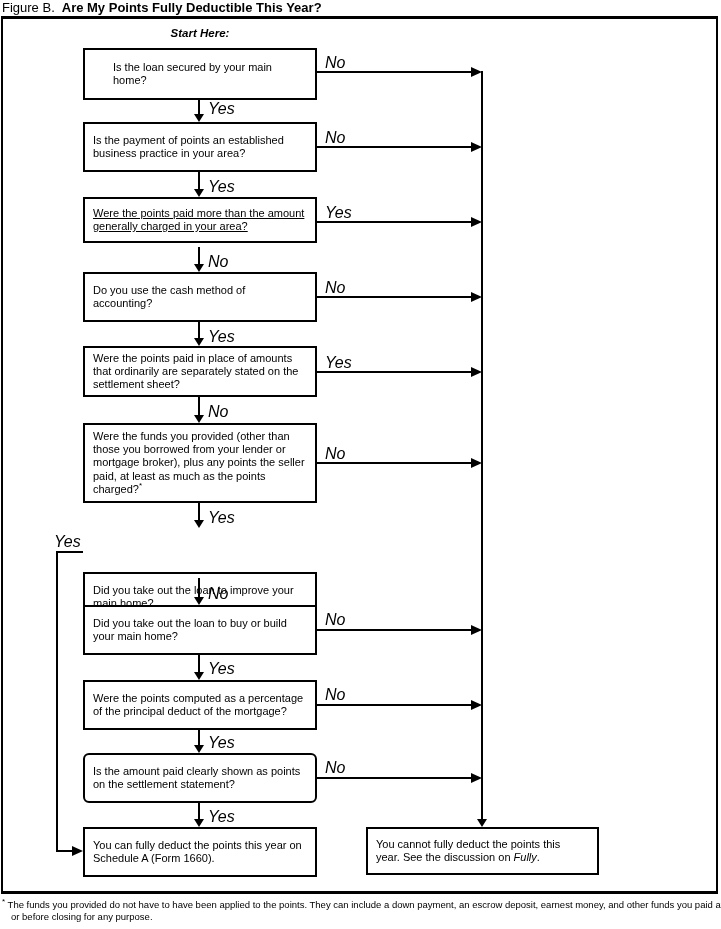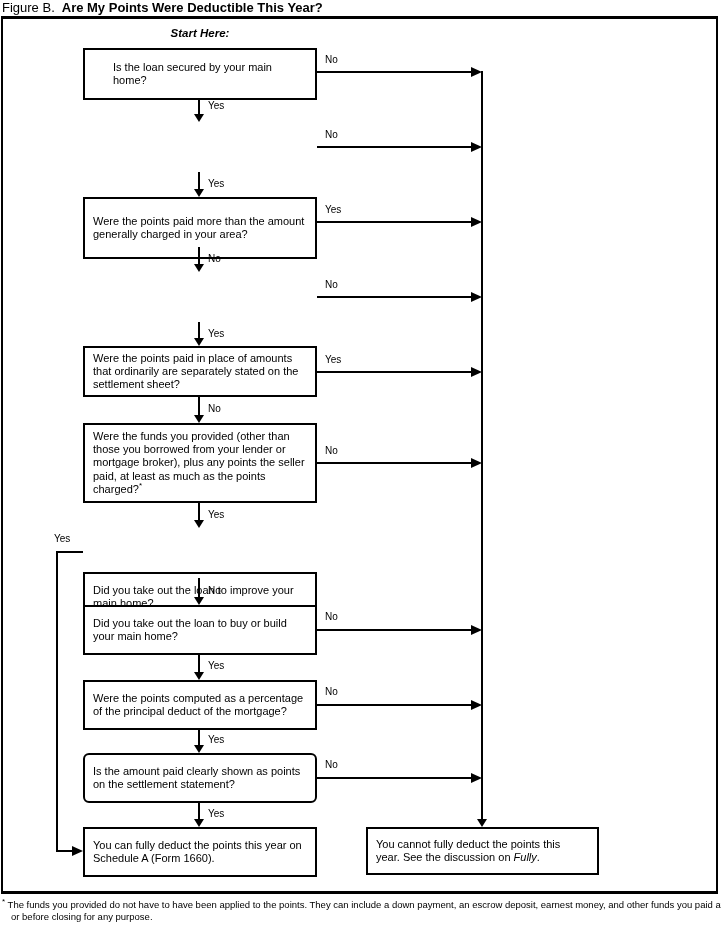--- a/index.html
+++ b/index.html
@@ -28,46 +28,52 @@
     display:flex;align-items:center;padding:2px 10px 2px 8px;
     font-size:11px;line-height:13.2px;
   }
   .hline,.vline{position:absolute;background:#000;}
   .hline{height:2px;}
   .vline{width:2px;}
   .arr-r{position:absolute;width:0;height:0;border-top:5px solid transparent;
          border-bottom:5px solid transparent;border-left:11px solid #000;}
   .arr-d{position:absolute;width:0;height:0;border-left:5px solid transparent;
          border-right:5px solid transparent;border-top:8px solid #000;}
-  .lbl{position:absolute;font-size:10px;white-space:nowrap;}
+  .lbl{position:absolute;font-size:16px;font-style:italic;white-space:nowrap;}
   .footnote{
     position:absolute;left:2px;top:899px;width:714px;font-size:9.5px;
     line-height:11.5px;padding-left:9px;text-indent:-9px;
   }
   sup{font-size:8px;vertical-align:super;line-height:0;}
   .it{font-style:italic;}
 </style>
 </head>
 <body>
 
 <div id="page">
 
   <div class="title">
-    <span class="fig">Figure B.</span><span class="main">Are My Points Were Deductible This Year?</span>
+    <span class="fig">Figure B.</span><span class="main">Are My Points Fully Deductible This Year?</span>
   </div>
 
   <div class="frame"></div>
 
   <div class="start">Start Here:</div>
 
   <div class="qbox" style="top:48px;height:52px;padding-left:28px;">
     <span>Is the loan secured by your main home?</span>
   </div>
-  <div class="qbox" style="top:197px;height:62px;">
+  <div class="qbox" style="top:122px;height:50px;">
+    <span>Is the payment of points an established business practice in your area?</span>
+  </div>
+  <div class="qbox" style="top:197px;height:46px;text-decoration:underline;">
     <span>Were the points paid more than the amount generally charged in your area?</span>
+  </div>
+  <div class="qbox" style="top:272px;height:50px;">
+    <span>Do you use the cash method of accounting?</span>
   </div>
   <div class="qbox" style="top:423px;height:80px;">
     <span><span>Were the funds you provided (other than those you borrowed from your lender or mortgage broker), plus any points the seller paid, at least as much as the points charged?</span><sup>*</sup></span>
   </div>
   <div class="qbox" style="top:346px;height:51px;">
     <span>Were the points paid in place of amounts that ordinarily are separately stated on the settlement sheet?</span>
   </div>
   <div class="qbox" style="top:528px;height:50px;margin-top:44px;">
     <span>Did you take out the loan to improve your main home?</span>
   </div>

